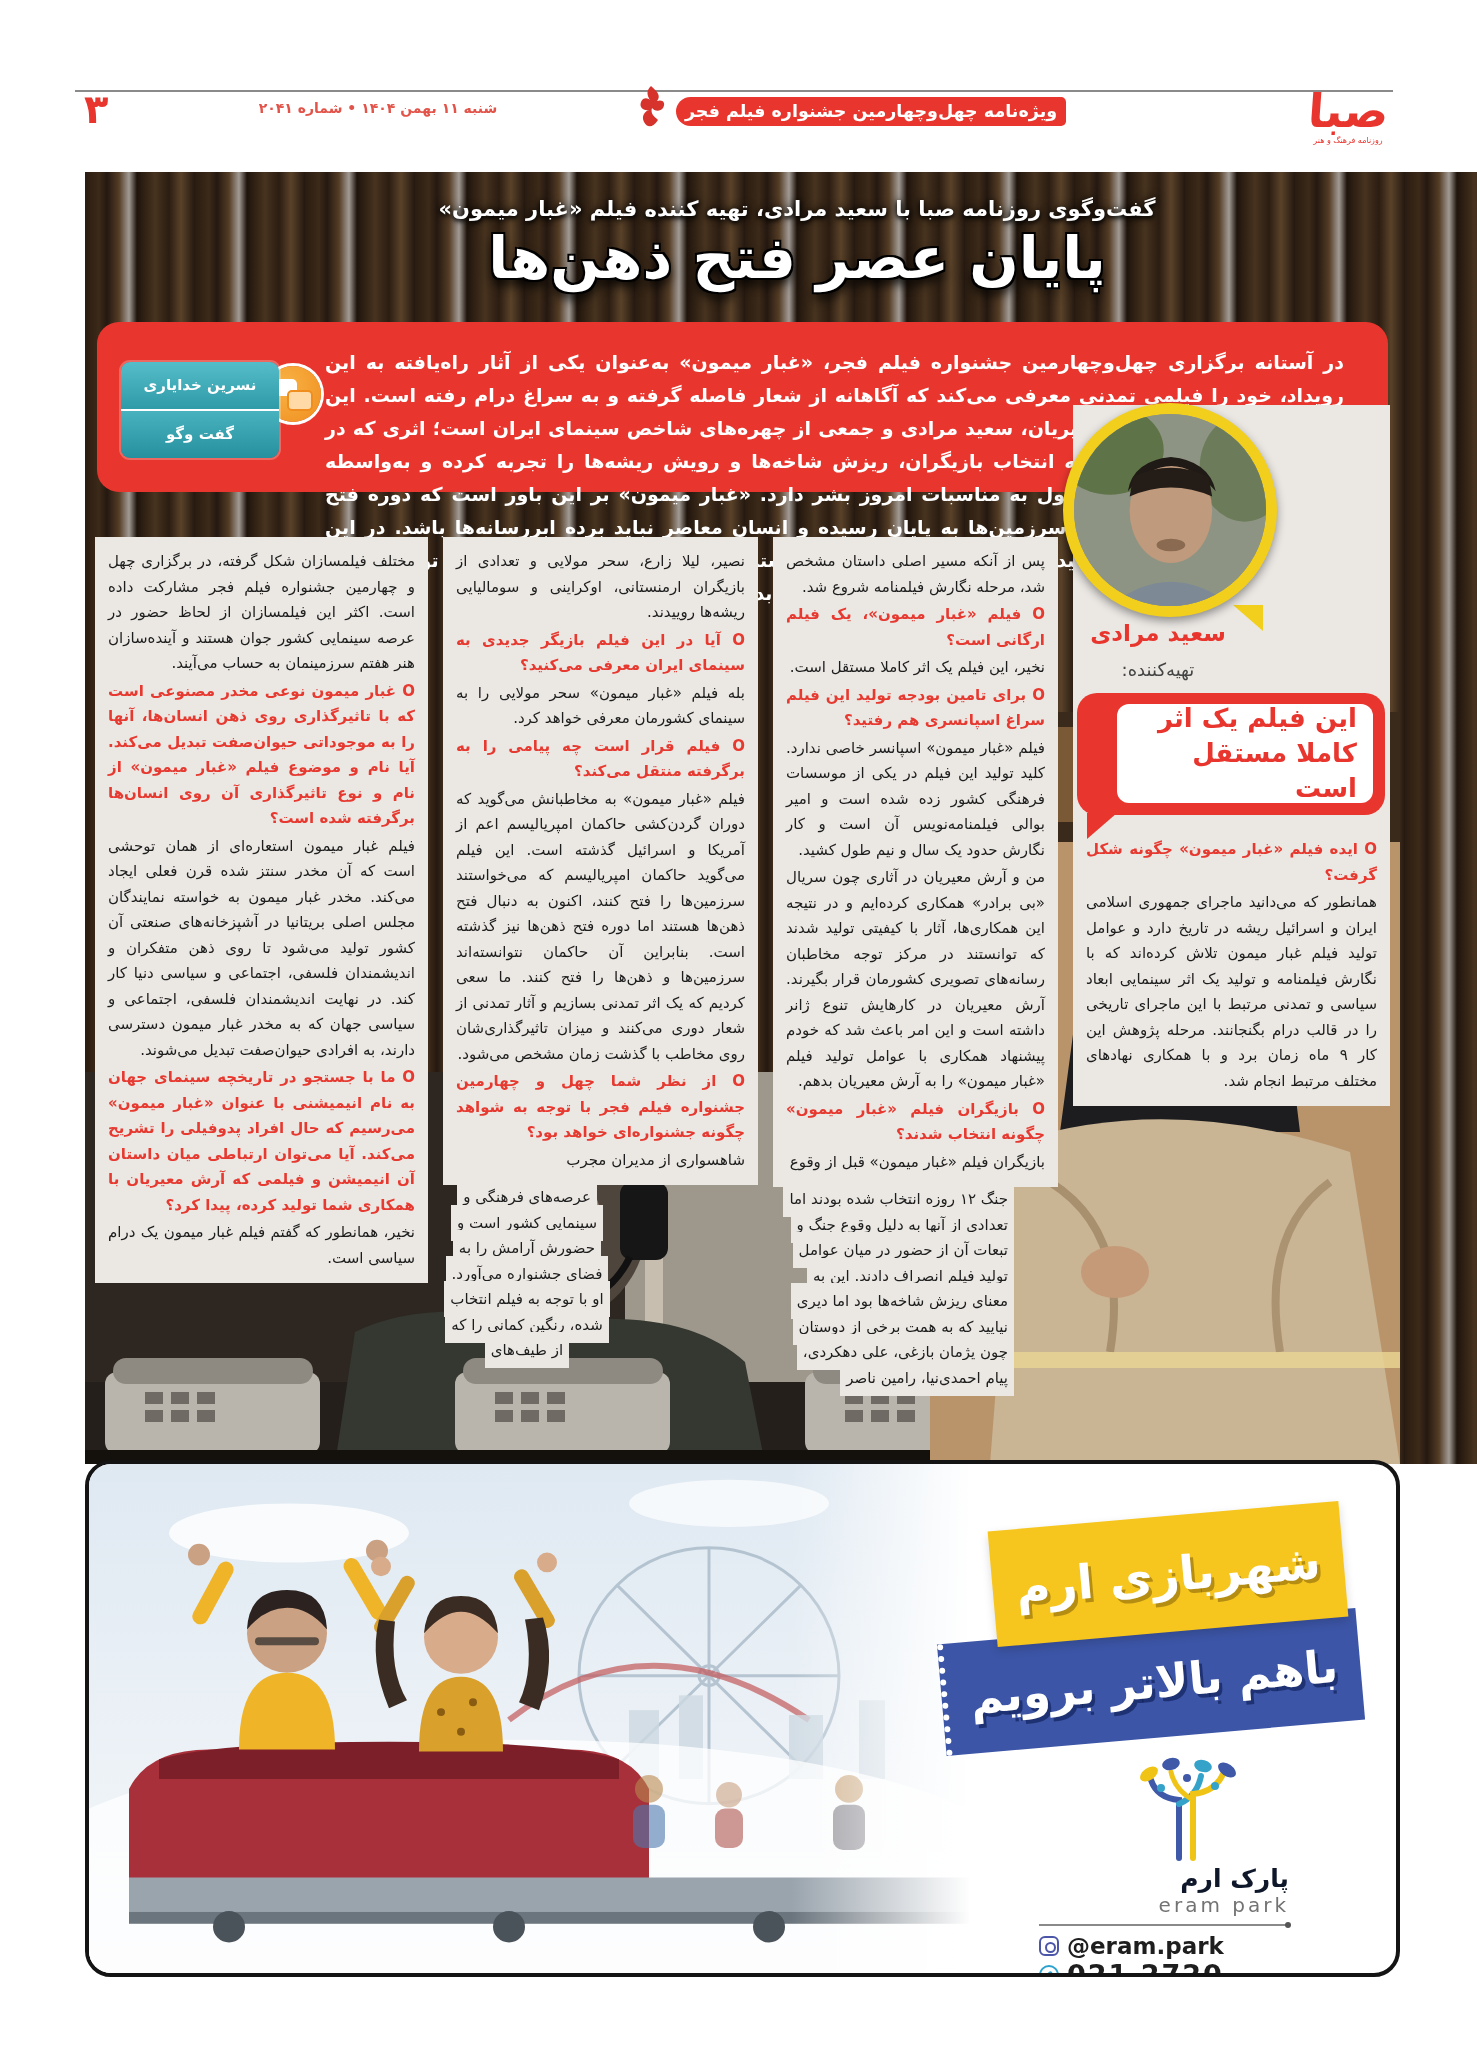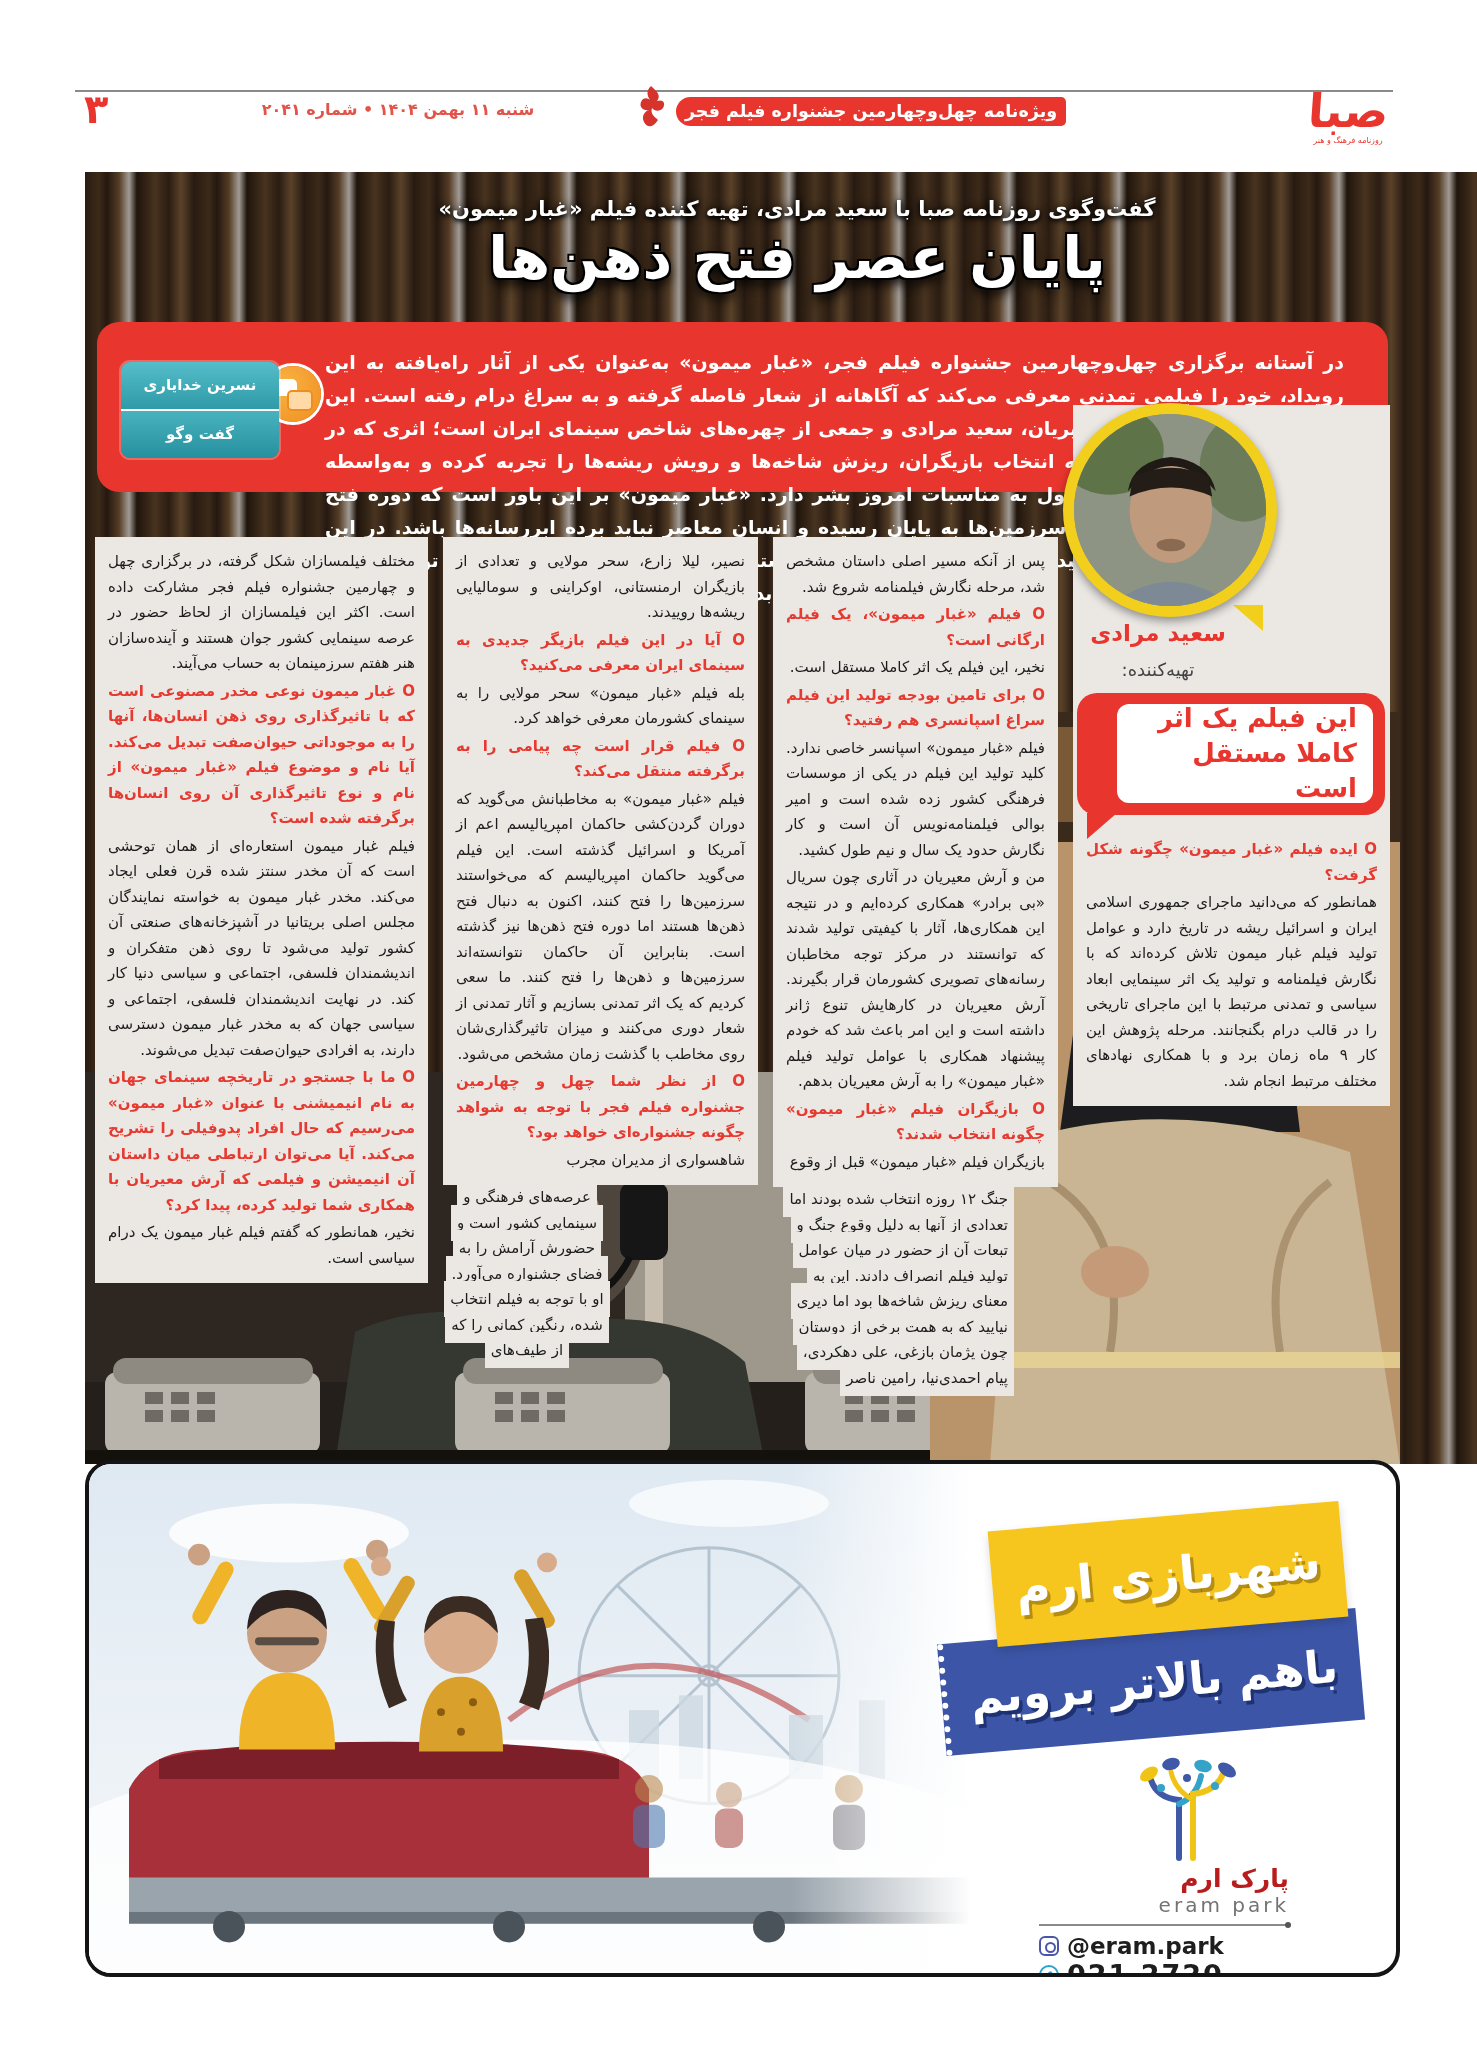--- a/index.html
+++ b/index.html
@@ -4,21 +4,21 @@
 <style>
   * { margin:0; padding:0; box-sizing:border-box; }
   html,body { background:#ffffff; }
   body {
     width:1477px; height:2067px; position:relative; overflow:hidden;
     font-family:"DejaVu Sans", sans-serif; direction:rtl;
   }
   
   .hrule { position:absolute; left:75px; top:90px; width:1318px; height:2px; background:#8a8a8a; }
   .pagenum { position:absolute; left:84px; top:86px; font-size:40px; font-weight:bold; color:#e8352e; }
-  .dateline { position:absolute; left:233px; top:100px; width:330px; font-size:16px; font-weight:600; color:#e2544a; text-align:center; direction:rtl; }
+  .dateline { position:absolute; left:213px; top:100px; width:330px; font-size:14px; font-weight:600; color:#e2544a; text-align:center; direction:rtl; }
   .fajr { position:absolute; left:633px; top:84px; width:36px; height:46px; }
   .banner {
     position:absolute; left:676px; top:97px; width:390px; height:29px;
     background:#e8362e; border-radius:15px 5px 5px 15px;
     color:#fff; font-size:17.5px; font-weight:bold; line-height:29px; text-align:center;
   }
   .saba { position:absolute; left:1293px; top:90px; width:110px; text-align:center; color:#e8352e; }
   .saba .word { font-size:46px; font-weight:bold; line-height:0.95; transform:skewX(-4deg); display:inline-block; }
   .saba .tag { font-size:8px; color:#e8352e; margin-top:2px; letter-spacing:1px; }
 
@@ -104,21 +104,21 @@
   .banY { position:absolute; left:903px; top:52px; width:352px; height:116px; background:#f6c51e;
     transform:rotate(-5deg); display:flex; align-items:center; justify-content:center;
     color:#fff; font-size:47px; font-weight:bold; text-shadow:3px 4px 0 rgba(125,95,10,.55);
     box-shadow:0 4px 10px rgba(0,0,0,.15); z-index:2; }
   .banB { position:absolute; left:852px; top:162px; width:420px; height:112px; background:#3c55a6;
     transform:rotate(-5deg); display:flex; align-items:center; justify-content:center;
     color:#fff; font-size:45px; font-weight:bold; text-shadow:3px 4px 0 rgba(10,25,80,.6);
     border-left:6px dotted #fff; z-index:1; }
   .eram { position:absolute; left:950px; top:288px; width:250px; direction:rtl; text-align:right; }
   .eram .tree { width:120px; height:110px; margin:0 42px 2px auto; }
-  .eram .fa { font-size:25px; font-weight:bold; color:#b91c1c; }
+  .eram .fa { font-size:25px; font-weight:bold; color:#0f172a; }
   .eram .en { font-size:20px; color:#737373; letter-spacing:3px; text-transform:lowercase; }
   .eram .div { position:relative; height:2px; background:#8a8a8a; margin:7px 0; }
   .eram .div::before { content:""; position:absolute; right:-2px; top:-2px; width:6px; height:6px;
     border-radius:50%; background:#555; }
   .crow { display:flex; align-items:center; gap:8px; direction:ltr; justify-content:flex-start; }
   .crow .txt { font-size:23px; font-weight:bold; color:#1e1e1e; }
   .crow .num { font-size:27px; letter-spacing:2px; }
   .ig { width:20px; height:20px; border:2.5px solid #4b56a8; border-radius:6px; position:relative; flex:none; }
   .ig::after { content:""; position:absolute; left:4px; top:4px; width:7px; height:7px;
     border:2px solid #4b56a8; border-radius:50%; }

